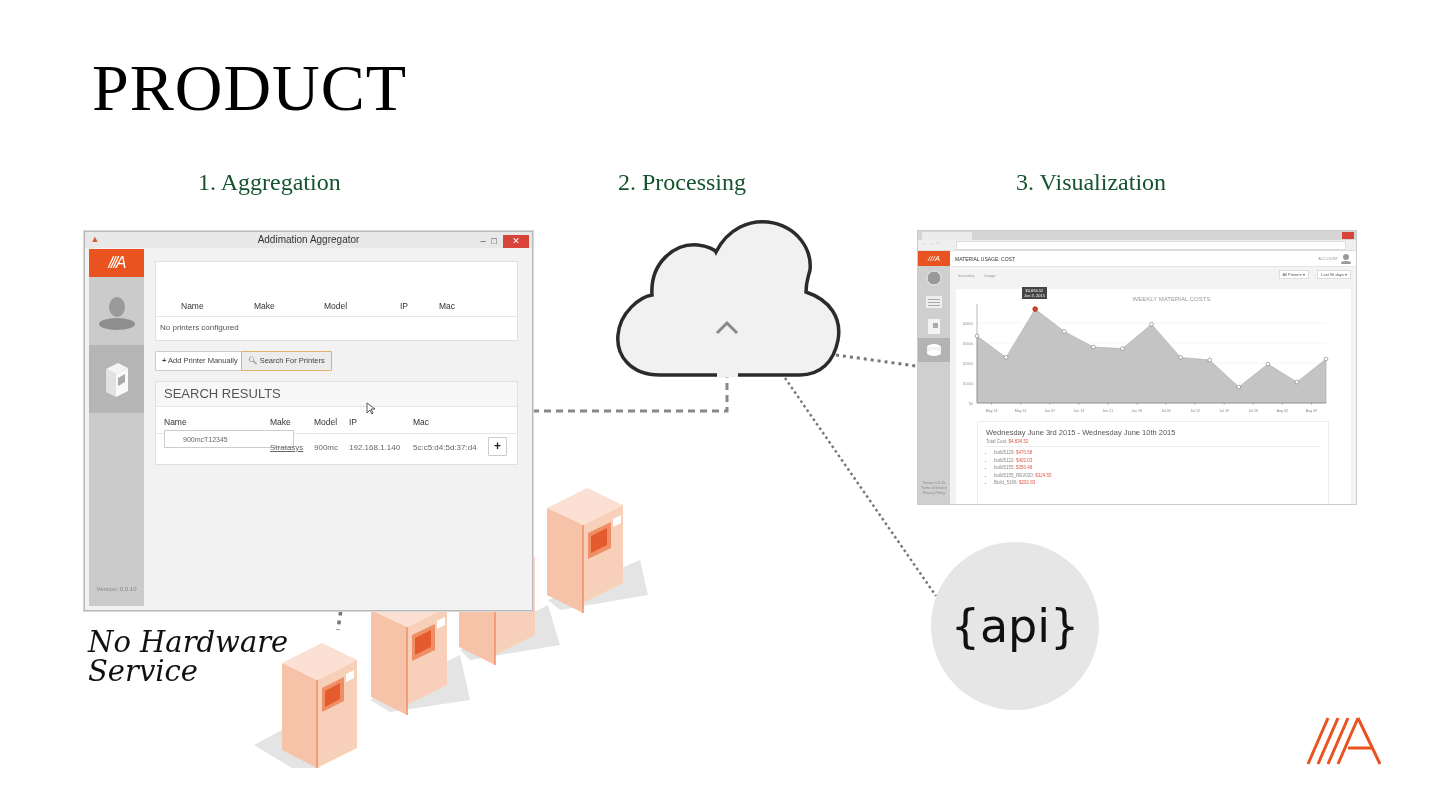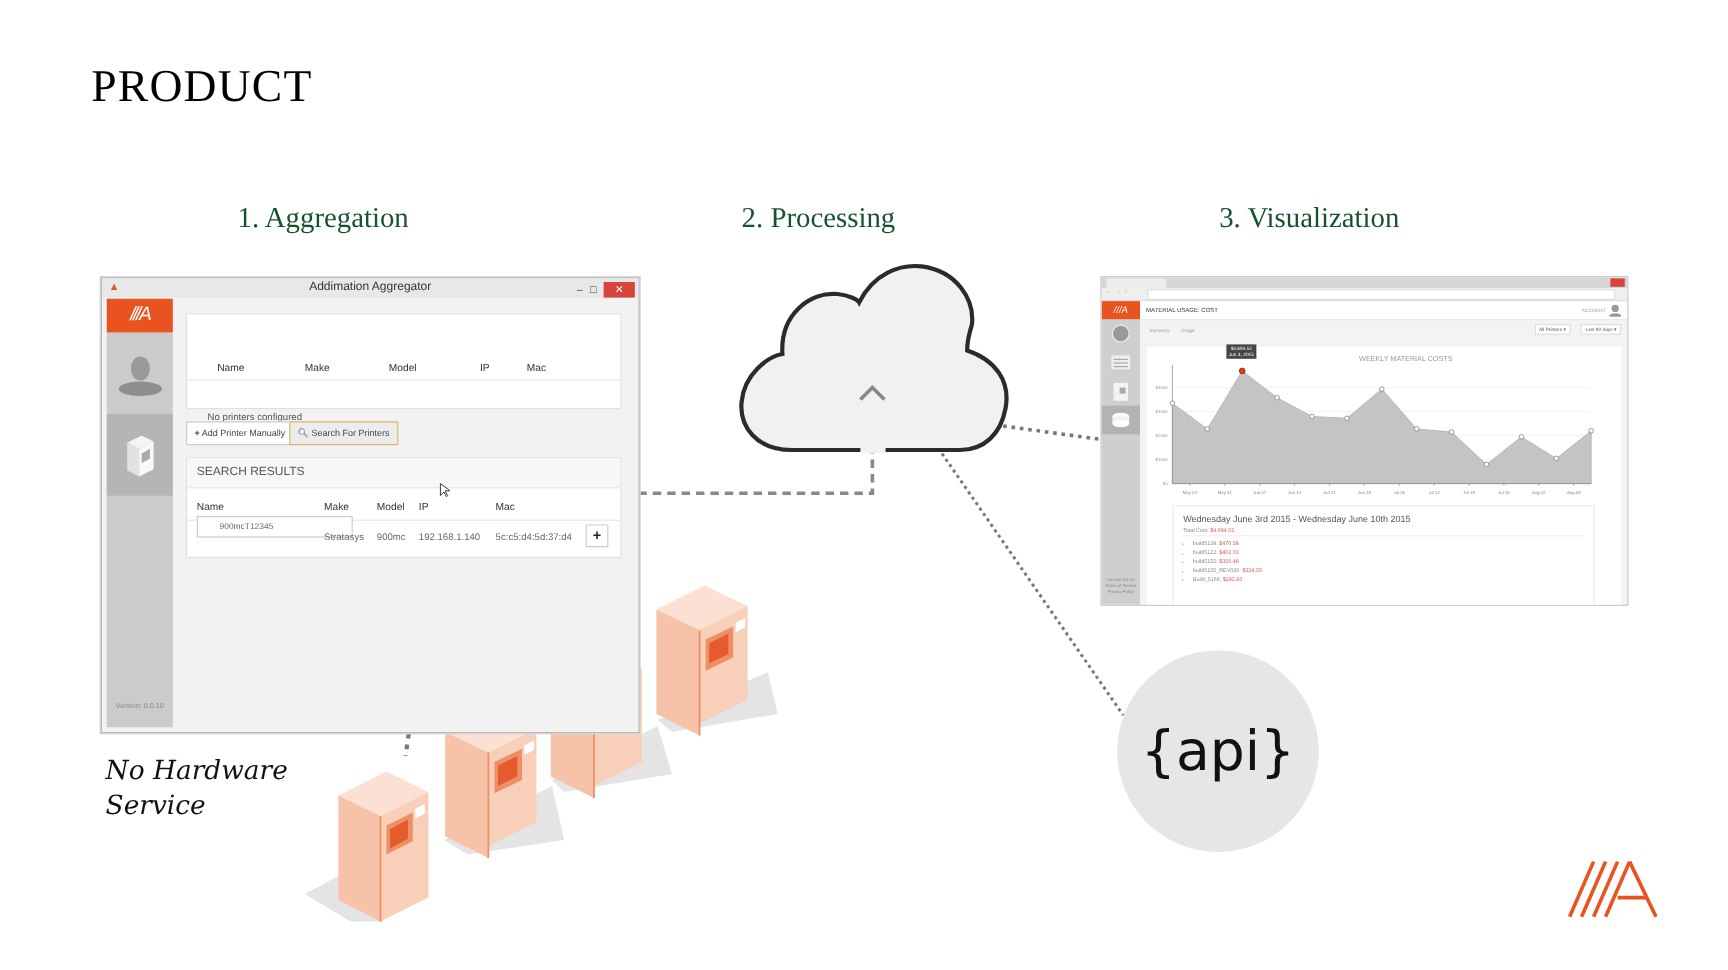--- a/index.html
+++ b/index.html
@@ -1,20 +1,20 @@
 <!DOCTYPE html>
 <html><head>
 <meta charset="utf-8">
 <style>
   html, body { margin:0; padding:0; }
   body { width:1440px; height:808px; background:#ffffff; position:relative; overflow:hidden; font-family:"Liberation Sans", sans-serif; }
   .abs { position:absolute; }
-  #title { left:76px; top:50px; font-size:38px; letter-spacing:1px; font-family:"Liberation Serif", serif; }
+  #title { left:92px; top:50px; font-size:66px; letter-spacing:1px; font-family:"Liberation Serif", serif; }
   .step { top:169px; font-size:24px; font-family:"Liberation Serif", serif; color:#14532d; white-space:nowrap; }
-  #note { left:88px; top:628px; font-size:22px; font-style:italic; line-height:29px; font-family:"DejaVu Serif", serif; color:#111; }
+  #note { left:88px; top:628px; font-size:29px; font-style:italic; line-height:29px; font-family:"DejaVu Serif", serif; color:#111; }
 
   
   #agg { left:84px; top:231px; width:447px; height:378px; background:#f2f2f2; border:1px solid #b8b8b8; box-shadow:0 0 0 1px #d8d8d8; }
   #agg .titlebar { height:16px; background:#e8e8e8; position:relative; font-size:10px; color:#333; text-align:center; line-height:16px; }
   #agg .titlebar .ic { position:absolute; left:5px; top:3px; width:10px; height:9px; color:#d9572a; font-size:9px; line-height:9px; }
   #agg .winbtns { position:absolute; right:3px; top:1px; display:flex; gap:6px; align-items:center; }
   #agg .winbtns span { font-size:9px; color:#444; }
   #agg .winbtns .close { background:#d9443a; color:#fff; width:26px; height:13px; text-align:center; line-height:13px; font-size:9px; }
   #agg .side { position:absolute; left:4px; top:17px; width:55px; height:357px; background:#cbcbcb; }
   #agg .side .logo { height:28px; background:#e8531f; color:#fff; font-size:16px; text-align:center; line-height:28px; letter-spacing:-2px; font-style:italic; }
@@ -153,43 +153,43 @@
     <div class="ver">Version: 0.0.10</div>
   </div>
 
   <div class="panel" style="left:70px; top:29px; width:361px; height:78px;">
     <span class="colh" style="left:25px; top:39px;">Name</span>
     <span class="colh" style="left:98px; top:39px;">Make</span>
     <span class="colh" style="left:168px; top:39px;">Model</span>
     <span class="colh" style="left:244px; top:39px;">IP</span>
     <span class="colh" style="left:283px; top:39px;">Mac</span>
     <div style="position:absolute; left:0; right:0; top:54px; border-top:1px solid #e6e6e6;"></div>
-    <span class="colh" style="left:17px; top:61px; font-size:8px; color:#555;margin-top:20px;">No printers configured</span>
+    <span class="colh" style="left:4px; top:61px; font-size:8px; color:#555;">No printers configured</span>
   </div>
 
   <div class="btn" style="left:70px; top:119px;">
     <span style="font-weight:bold;">+</span>
     <span>Add Printer Manually</span>
   </div>
   <div class="btn" style="left:156px; top:119px; background:#ececec; border-color:#e0b36a;">
     <span>🔍︎</span>
     <span>Search For Printers</span>
   </div>
 
   <div class="panel" style="left:70px; top:149px; width:361px; height:82px;">
-    <div class="ph" style="height:24px; font-size:10px; line-height:24px; padding-left:8px;">SEARCH RESULTS</div>
+    <div class="ph" style="height:24px; font-size:13px; line-height:24px; padding-left:8px;">SEARCH RESULTS</div>
     <span class="colh" style="left:8px; top:35px;">Name</span>
     <span class="colh" style="left:114px; top:35px;">Make</span>
     <span class="colh" style="left:158px; top:35px;">Model</span>
     <span class="colh" style="left:193px; top:35px;">IP</span>
     <span class="colh" style="left:257px; top:35px;">Mac</span>
     <div style="position:absolute; left:0; right:0; top:51px; border-top:1px solid #e6e6e6;"></div>
     <div>
       <input type="text" style="position: absolute; left: 8px; top: 48px; width: 92px; height: 14px; font-size: 7px; color: rgb(102, 102, 102); border: 1px solid rgb(204, 204, 204); padding: 1px 18px;" value="900mcT12345">
-      <span class="colh" style="left:114px; top:61px; color:#666; font-size:8px;">Stratasys</span>
+      <span class="colh" style="left:114px; top:61px; color:#666; font-size:8px;text-decoration:underline;">Stratasys</span>
       <span class="colh" style="left:158px; top:61px; color:#666; font-size:8px;">900mc</span>
       <span class="colh" style="left:193px; top:61px; color:#666; font-size:8px;">192.168.1.140</span>
       <span class="colh" style="left:257px; top:61px; color:#666; font-size:8px;">5c:c5:d4:5d:37:d4</span>
       <span class="btn" style="left:332px; top:55px; height:17px; line-height:17px; font-size:12px; font-weight:bold; color:#222; padding:0 5px;">+</span>
     </div>
   </div>
   <svg style="position:absolute; left:281px; top:170px;" width="10" height="14">
     <polygon points="1,1 1,11 4,8 6,12 7,11 5,7 9,7" fill="#fff" stroke="#333" stroke-width="0.8"></polygon>
   </svg>
 </div>

